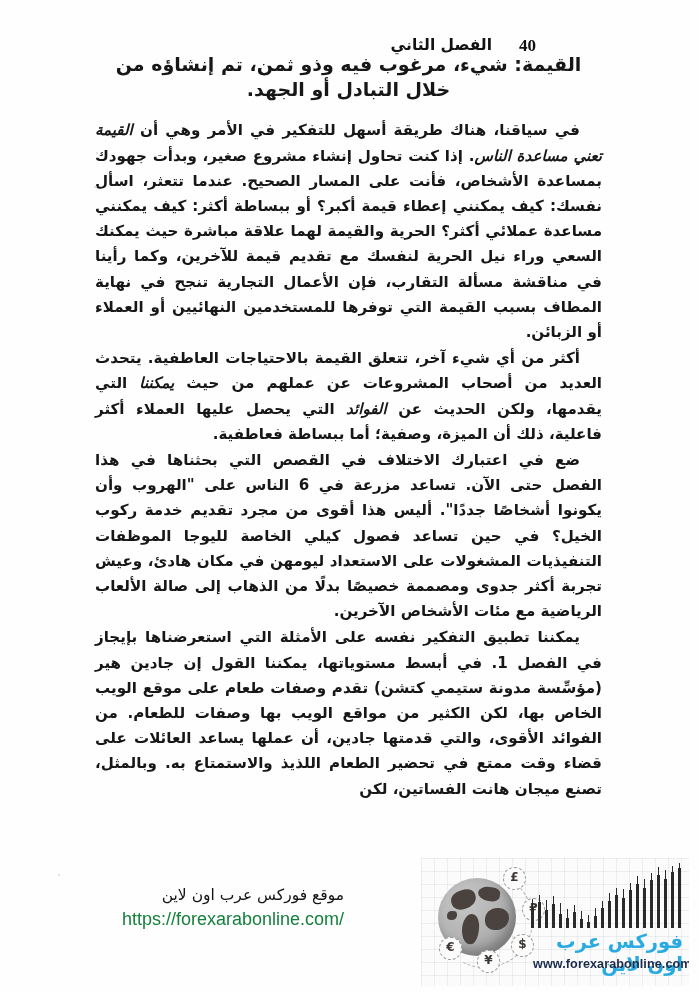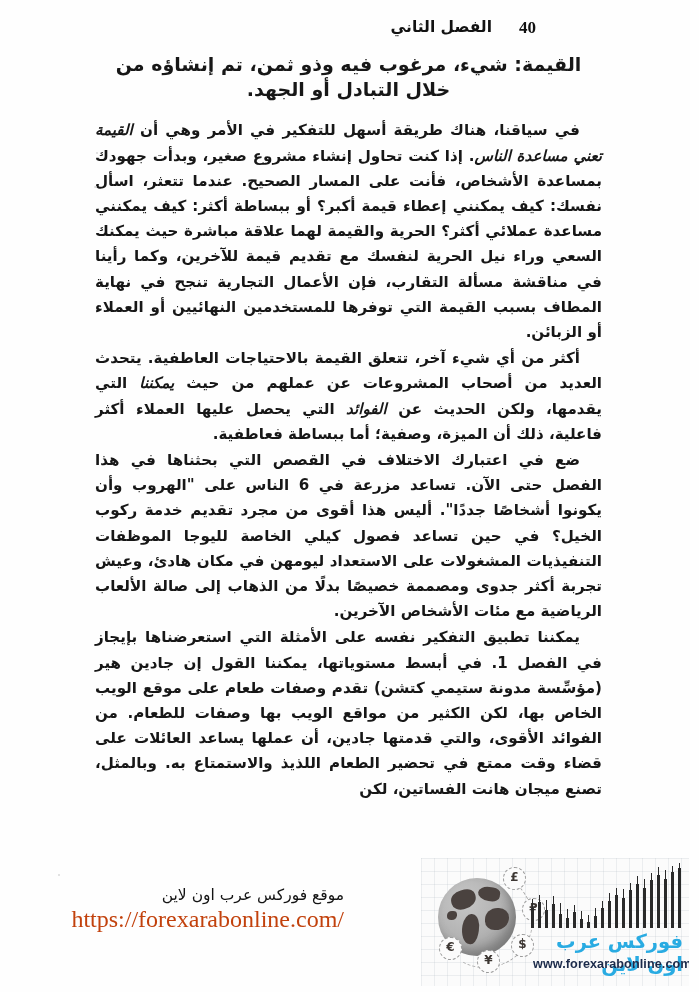--- a/index.html
+++ b/index.html
@@ -15,21 +15,21 @@
     position: relative;
     width: 699px;
     height: 992px;
     background: #fefefe;
     overflow: hidden;
   }
 
   
   .running-head {
     position: absolute;
-    top: 18px;
+    top: 36px;
     left: 0;
     width: 695px;
     height: 26px;
   }
   .chapter-label {
     position: absolute;
     right: 203px;
     top: 0;
     font-size: 15.5px;
     font-weight: bold;
@@ -99,25 +99,25 @@
     text-align: right;
     color: #131313;
   }
   .site-credit .ar {
     font-size: 15.5px;
     line-height: 22px;
     letter-spacing: 0.2px;
     font-family: "DejaVu Sans", sans-serif;
   }
   .site-credit .url {
-    font-size: 24px;
+    font-size: 18px;
     line-height: 24px;
     direction: ltr;
-    font-family: Liberation Serif, serif;
-    color: #c2410c;
+    font-family: Liberation Sans, sans-serif;
+    color: #15803d;
     margin-top: 1px;
   }
 
   
   .logo-card {
     position: absolute;
     left: 421px;
     top: 858px;
     width: 268px;
     height: 128px;

